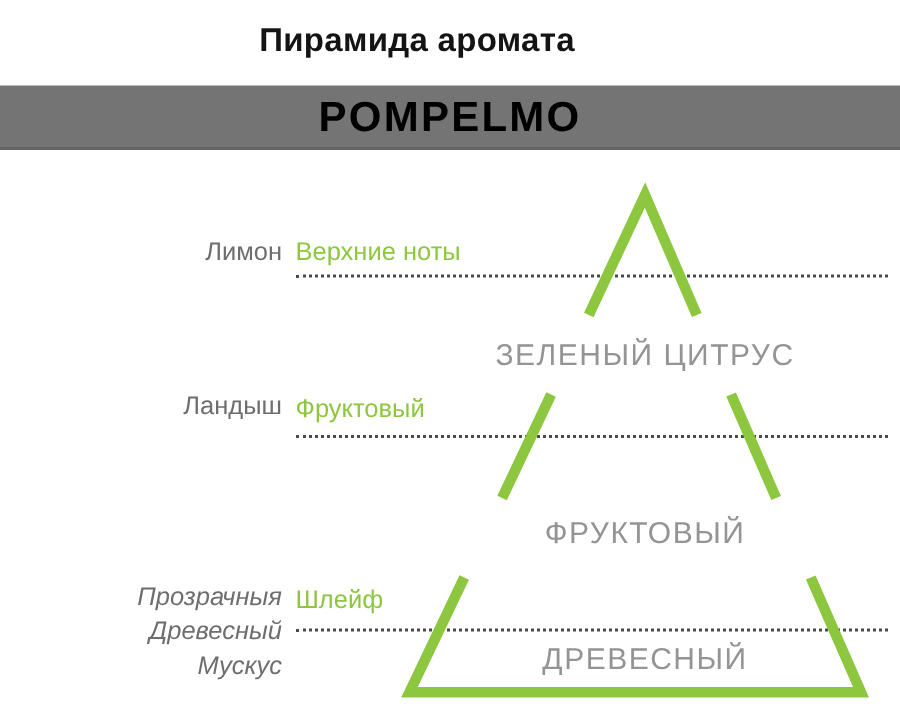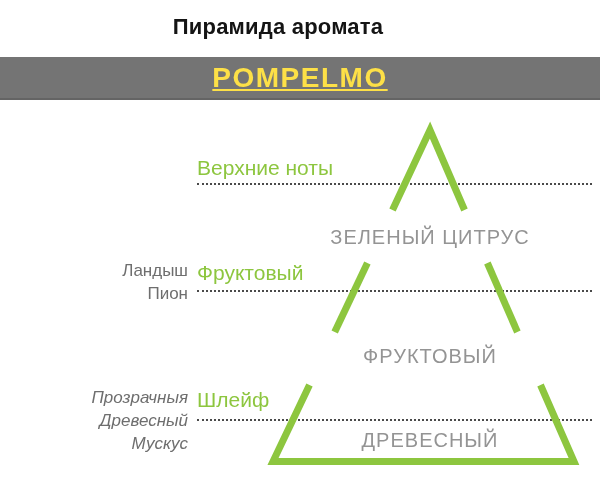--- a/index.html
+++ b/index.html
@@ -12,29 +12,29 @@
     position:absolute;top:14px;left:0;width:556px;
     text-align:center;font-size:22px;font-weight:700;color:#141414;
     letter-spacing:.2px;
   }
   .banner{
     position:absolute;top:57px;left:0;width:600px;height:43px;
     background:#747474;border-bottom:2px solid #646464;box-sizing:border-box;
   }
   .banner-text{
     width:100%;height:41px;line-height:41px;text-align:center;
-    color:#fde047;font-size:28px;font-weight:700;letter-spacing:1.5px;text-decoration:underline;
+    color:#000000;font-size:28px;font-weight:700;letter-spacing:1.5px;
   }
   .notes{
     position:absolute;left:0;width:188px;text-align:right;
     font-size:17px;line-height:23px;color:#6e6e6e;
   }
   .notes div{white-space:nowrap;}
   .green-label{
-    position:absolute;left:197px;font-size:21px;line-height:23px;
+    position:absolute;left:197px;font-size:17px;line-height:23px;
     color:#8dc63f;white-space:nowrap;
   }
   .dotted{
     position:absolute;left:197px;width:395px;height:0;
     border-top:2px dotted #4a4a4a;
   }
   .level-name{
     position:absolute;left:230px;width:400px;text-align:center;
     font-size:20px;line-height:22px;color:#949494;letter-spacing:1px;
     white-space:nowrap;
@@ -51,27 +51,27 @@
 
 <div class="banner">
   <div class="banner-text">POMPELMO</div>
 </div>
 
 <div class="dotted" style="top:183px;"></div>
 <div class="dotted" style="top:290px;"></div>
 <div class="dotted" style="top:419px;"></div>
 
 <div class="notes" style="top:156px;">
+  <div>Лимон</div>
 </div>
 <div class="green-label" style="top:156px;">Верхние ноты</div>
 <div class="level-name" style="top:226px;">ЗЕЛЕНЫЙ ЦИТРУС</div>
 
 <div class="notes" style="top:259px;">
   <div>Ландыш</div>
-  <div>Пион</div>
 </div>
 <div class="green-label" style="top:261px;">Фруктовый</div>
 <div class="level-name" style="top:345px;">ФРУКТОВЫЙ</div>
 
 <div class="notes" style="top:386px;font-style:italic;">
   <div>Прозрачныя</div>
   <div>Древесный</div>
   <div>Мускус</div>
 </div>
 <div class="green-label" style="top:388px;text-align:right;">Шлейф</div>

